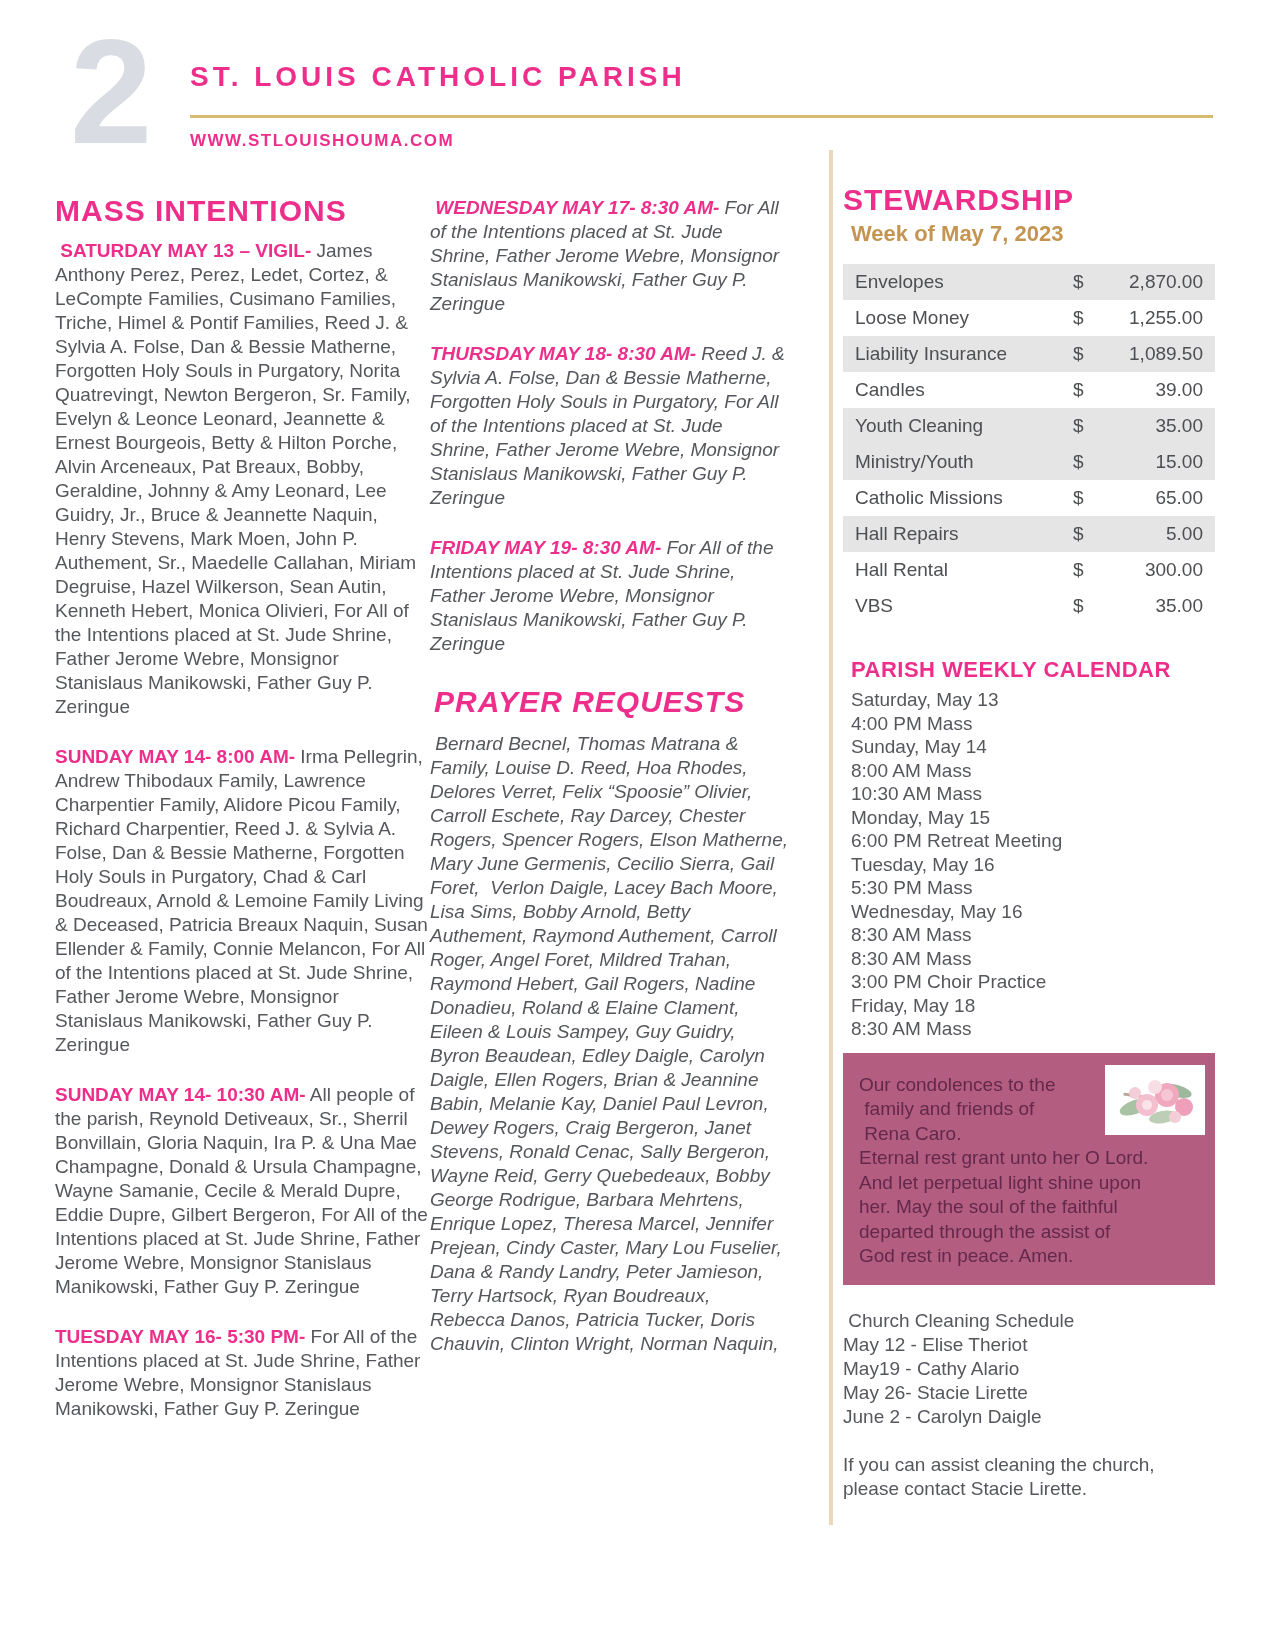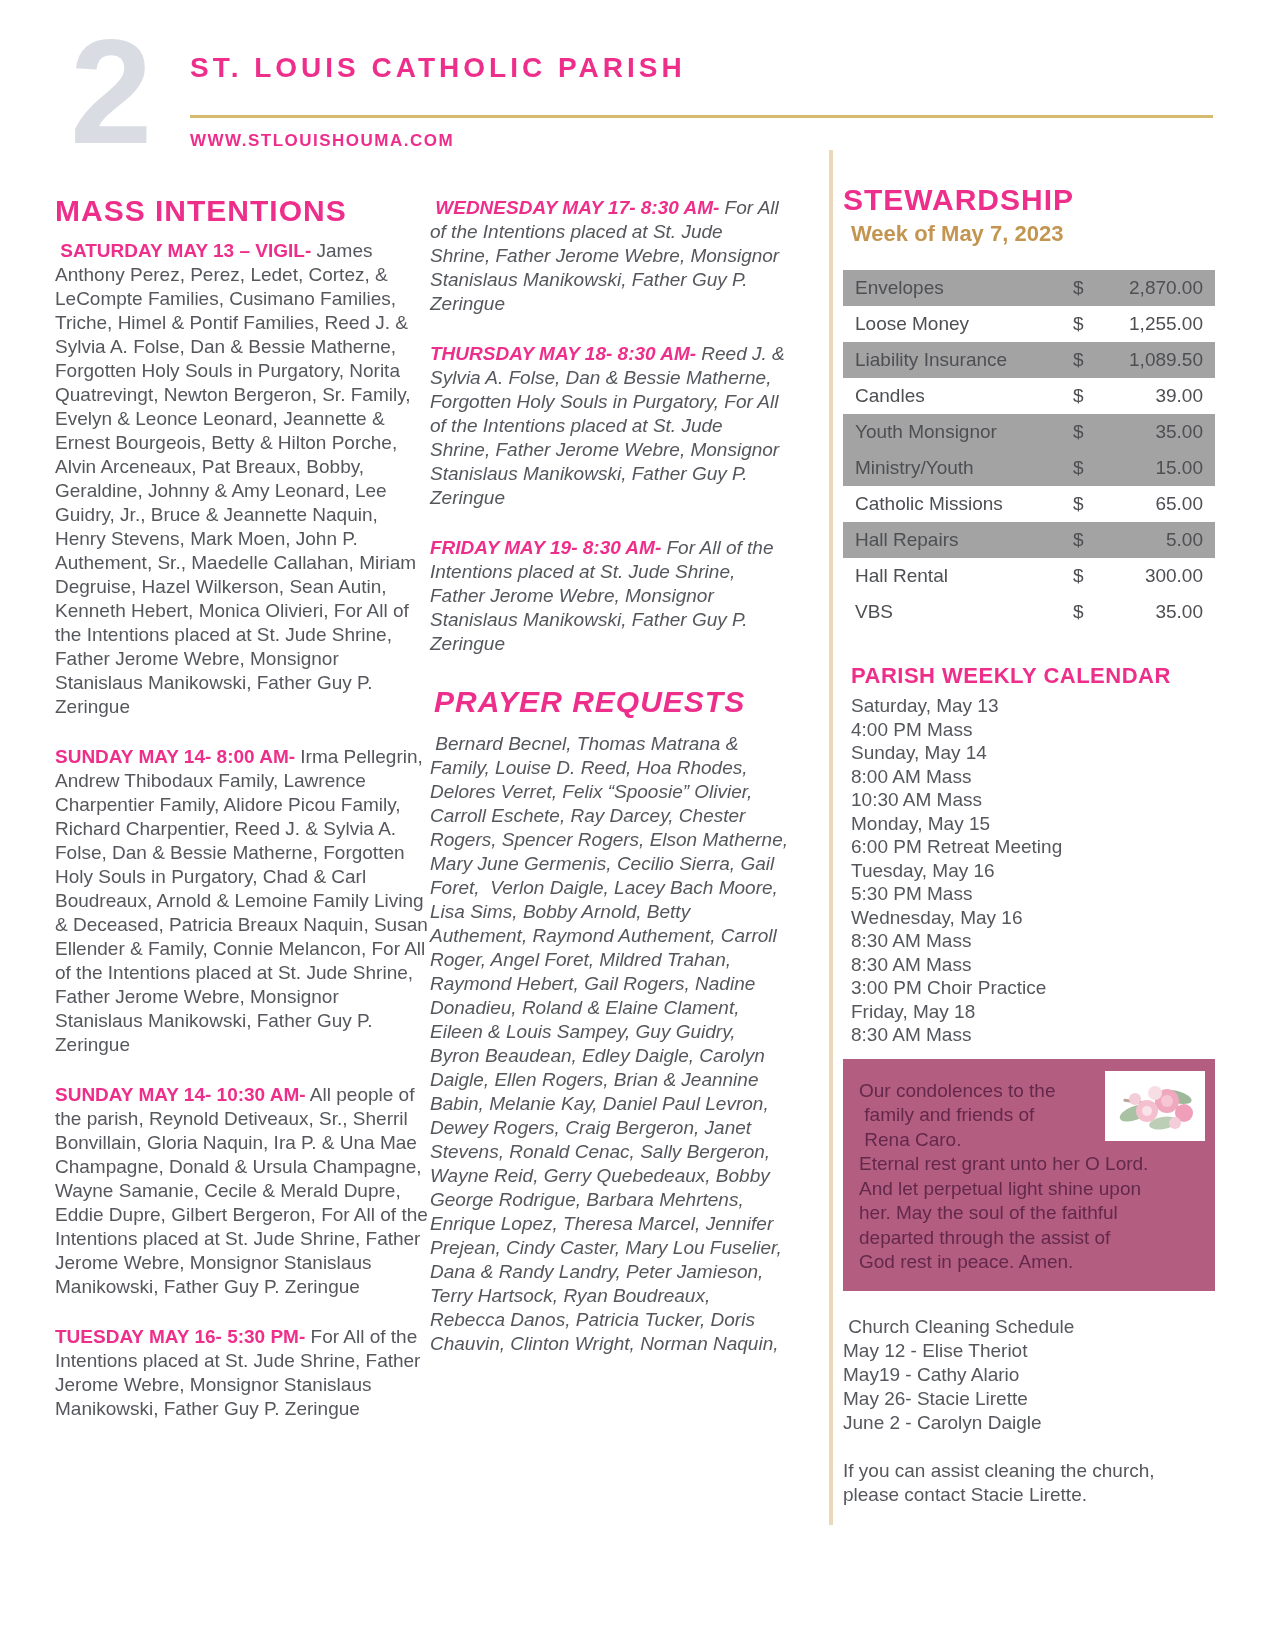--- a/index.html
+++ b/index.html
@@ -7,21 +7,21 @@
   .page {
     position:relative; width:1275px; height:1650px; background:#ffffff;
     font-family:"Liberation Sans", sans-serif; color:#55575c; overflow:hidden;
   }
   
   .page-num {
     position:absolute; left:70px; top:18px; font-size:148px; font-weight:bold;
     color:#d9dce3; line-height:1; letter-spacing:-4px;
   }
   .parish-title {
-    position:absolute; left:190px; top:52px; font-size:28px; font-weight:bold;
+    position:absolute; left:190px; top:61px; font-size:28px; font-weight:bold;
     color:#ee2e8b; letter-spacing:4px; white-space:nowrap;
   }
   .gold-line { position:absolute; left:190px; top:115px; width:1023px; height:3px; background:#d6ba6e; }
   .website {
     position:absolute; left:190px; top:131px; font-size:17px; font-weight:bold;
     color:#ee2e8b; letter-spacing:1.5px; text-decoration:none;
   }
   
   .col { position:absolute; font-size:19px; line-height:24px; }
   .col-left  { left:55px;  top:163px; width:374px;margin-top:36px; }
@@ -29,24 +29,24 @@
   .col-right { left:843px; top:188px; width:372px; }
   .divider { position:absolute; left:829px; top:150px; width:4px; height:1375px; background:#e9d8ba; }
 
   .big-head { font-size:30px; font-weight:bold; color:#ee2e8b; letter-spacing:1px; margin-bottom:16px; }
   .intent { white-space:pre-wrap; margin-bottom:26px; }
   .intent .lead { color:#ee2e8b; font-weight:bold; }
   .prayer-head { font-size:30px; font-weight:bold; color:#ee2e8b; letter-spacing:1px; margin:34px 0 18px 4px; }
   .prayer-text { white-space:pre-wrap; }
 
   
-  .stew-sub { font-size:22px; font-weight:bold; color:#c49551; margin:10px 0 24px 8px; }
+  .stew-sub { font-size:22px; font-weight:bold; color:#c49551; margin:10px 0 18px 8px; }
   .stew-table { width:372px; }
   .stew-row { display:flex; align-items:center; height:36px; padding:0 12px; color:#4d4f53; }
-  .stew-row.shaded { background:#a3a3a3; }
+  .stew-row.shaded { background:#e5e5e5; }
   .stew-label { flex:1; }
   .stew-cur { width:34px; }
   .stew-amt { width:96px; text-align:right; }
 
   
   .cal-head { font-size:22px; font-weight:bold; color:#ee2e8b; margin:34px 0 6px 8px; letter-spacing:0.5px; }
   .cal-line { margin-left:8px; line-height:23.5px; }
 
   
   .condolence-box {
@@ -123,21 +123,21 @@
           <span class="stew-amt">1,089.50</span>
         </div>
 
         <div class="stew-row">
           <span class="stew-label">Candles</span>
           <span class="stew-cur">$</span>
           <span class="stew-amt">39.00</span>
         </div>
 
         <div class="stew-row shaded">
-          <span class="stew-label">Youth Monsignor</span>
+          <span class="stew-label">Youth Cleaning</span>
           <span class="stew-cur">$</span>
           <span class="stew-amt">35.00</span>
         </div>
 
         <div class="stew-row shaded">
           <span class="stew-label">Ministry/Youth</span>
           <span class="stew-cur">$</span>
           <span class="stew-amt">15.00</span>
         </div>
 

